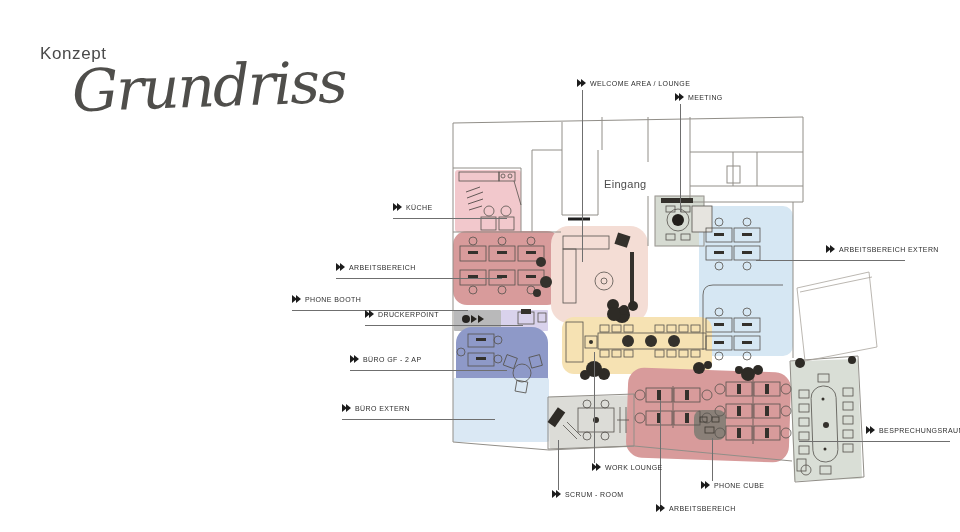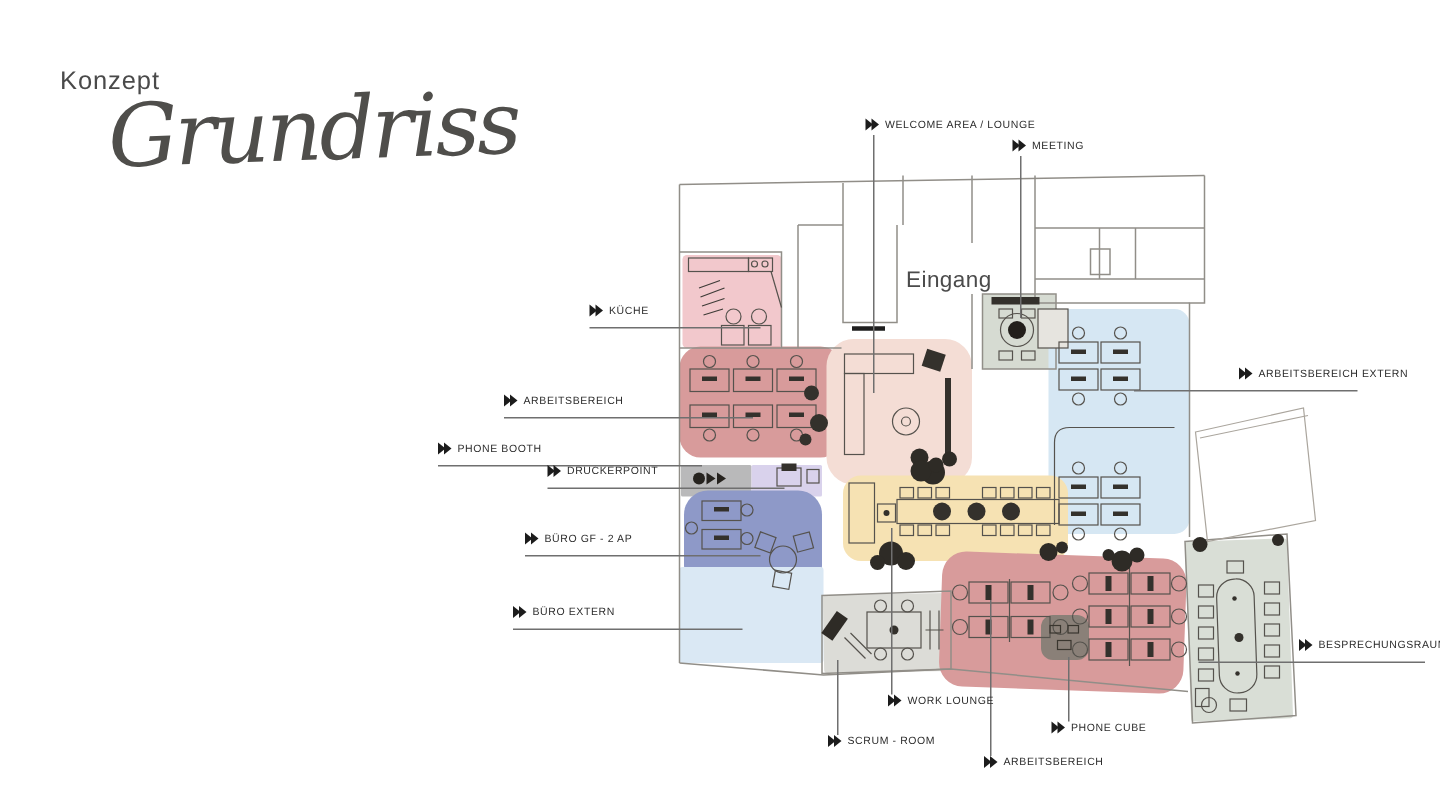--- a/index.html
+++ b/index.html
@@ -29,21 +29,21 @@
     position:absolute;display:flex;align-items:center;gap:5px;
     font-size:7px;letter-spacing:.4px;color:#2d2d2d;z-index:4;white-space:nowrap;
   }
   .ff-icon{display:inline-flex;align-items:center;}
   .ff-icon i{
     width:0;height:0;display:block;
     border-top:4px solid transparent;border-bottom:4px solid transparent;
     border-left:5.5px solid #1c1c1c;margin-right:-1px;
   }
   .entrance{
-    position:absolute;z-index:4;font-size:15px;color:#4b4b4b;letter-spacing:.3px;
+    position:absolute;z-index:4;font-size:11px;color:#4b4b4b;letter-spacing:.3px;
   }
 </style>
 </head>
 <body>
 
 <div>
   <div class="kicker">Konzept</div>
   <div class="script-title">Grundriss</div>
 </div>
 

